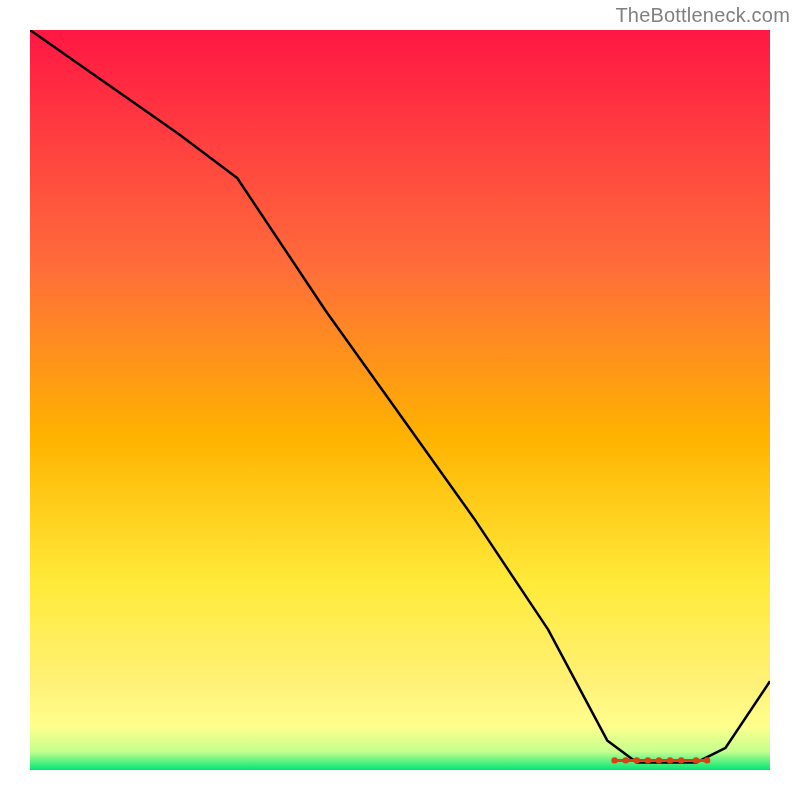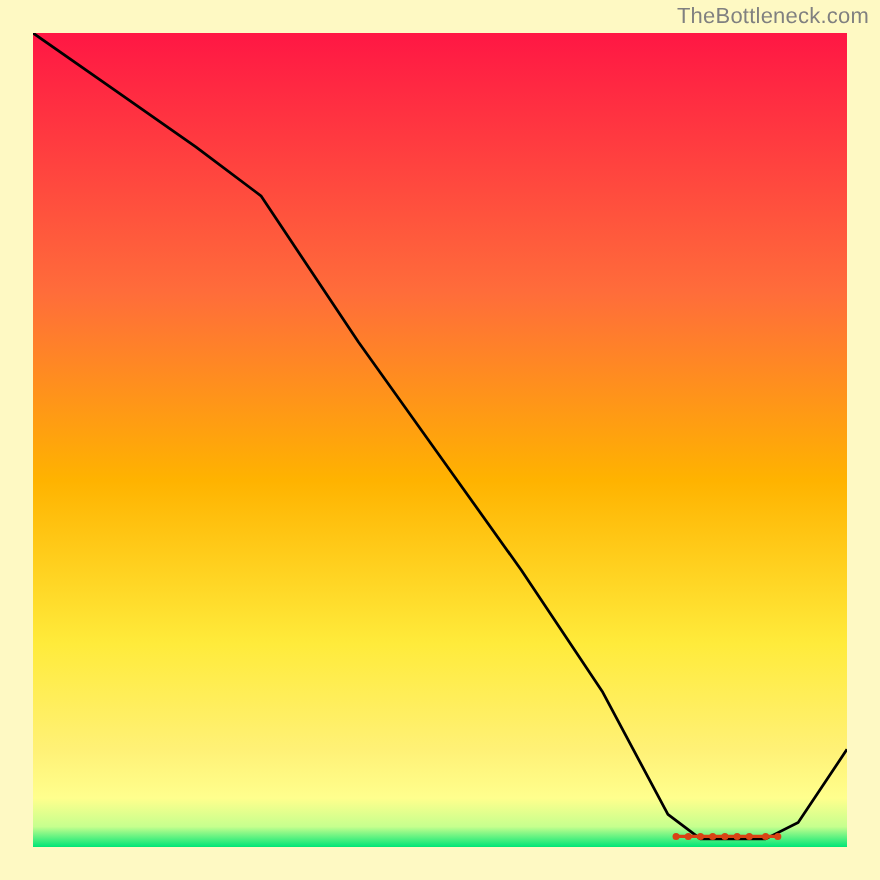--- a/index.html
+++ b/index.html
@@ -8,21 +8,21 @@
     width: 800px;
     height: 800px;
     background: #000;
     overflow: hidden;
     font-family: Arial, Helvetica, sans-serif;
   }
   .stage {
     position: relative;
     width: 800px;
     height: 800px;
-    background: #fef9c3;
+    background: #ffffff;
   }
   .watermark {
     position: absolute;
     top: 4px;
     right: 10px;
     color: #808080;
     font-size: 20px;
     font-weight: 500;
     letter-spacing: 0.2px;
     z-index: 10;

